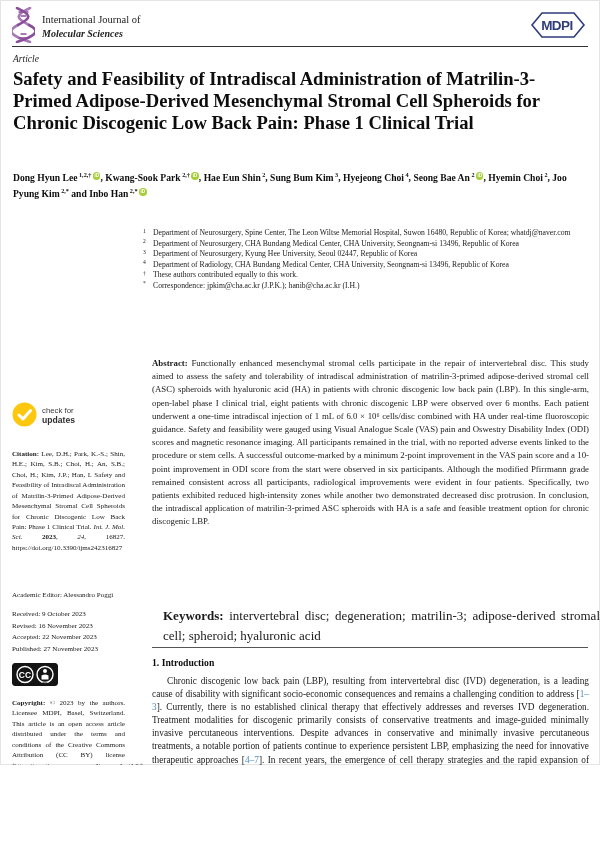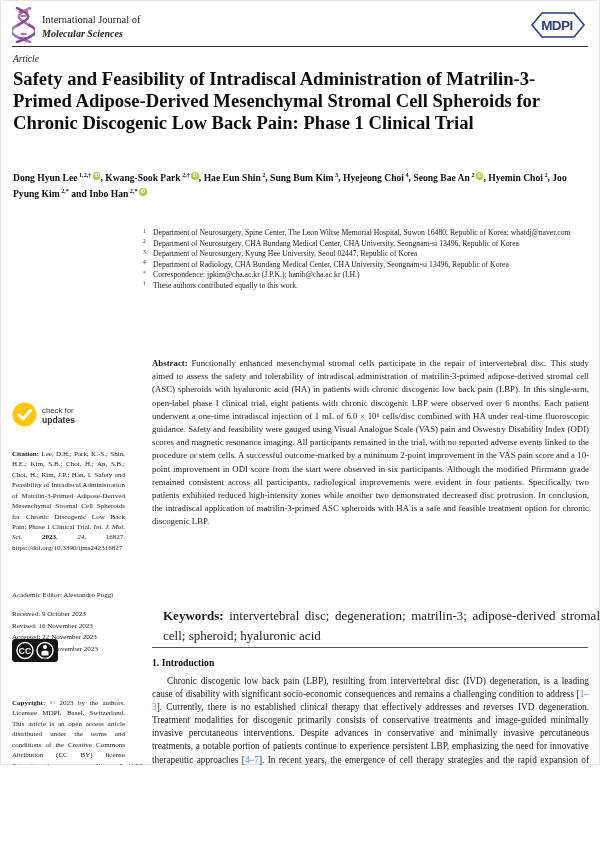--- a/index.html
+++ b/index.html
@@ -68,21 +68,21 @@
   .badge-text .b2 { font-weight:bold; font-size:8.6px; color:#2f2f2f; }
 
   .citation { position:absolute; left:12px; top:449px; width:113px; font-size:7.05px; line-height:1.48; text-align:justify; color:#1a1a1a; }
   .citation .lab { font-weight:bold; }
   .citation .jrnl, .it { font-style:italic; }
   .citation .yr { font-weight:bold; }
 
   .academic-editor { position:absolute; left:12px; top:591px; width:113px; font-size:7.05px; color:#1a1a1a; }
   .dates { position:absolute; left:12px; top:609px; width:113px; font-size:7.05px; line-height:1.66; color:#1a1a1a; }
 
-  .cc-badge { position:absolute; left:12px; top:639px; }
+  .cc-badge { position:absolute; left:12px; top:663px; }
   .copyright { position:absolute; left:12px; top:698px; width:113px; font-size:7.05px; line-height:1.48; text-align:justify; color:#1a1a1a; }
   .copyright .lab { font-weight:bold; }
 
   
   .footer-rule { position:absolute; left:12px; right:12px; top:832px; border-top:0.8px solid #555; }
   .footer { position:absolute; left:12px; right:12px; top:838px; font-size:8.2px; display:flex; justify-content:flex-end; color:#1a1a1a; }
   .footer .yr { font-weight:bold; }
 </style>
 </head>
 <body>
@@ -137,26 +137,26 @@
     </div>
     <div class="aff-row">
       <span class="aff-marker">3</span>
       <span class="aff-text">Department of Neurosurgery, Kyung Hee University, Seoul 02447, Republic of Korea</span>
     </div>
     <div class="aff-row">
       <span class="aff-marker">4</span>
       <span class="aff-text">Department of Radiology, CHA Bundang Medical Center, CHA University, Seongnam-si 13496, Republic of Korea</span>
     </div>
     <div class="aff-row">
+      <span class="aff-marker">†</span>
+      <span class="aff-text">These authors contributed equally to this work.</span>
+    </div>
+    <div class="aff-row">
       <span class="aff-marker">*</span>
       <span class="aff-text">Correspondence: jpkim@cha.ac.kr (J.P.K.); hanib@cha.ac.kr (I.H.)</span>
-    </div>
-    <div class="aff-row">
-      <span class="aff-marker">†</span>
-      <span class="aff-text">These authors contributed equally to this work.</span>
     </div>
   </div>
 
   <p class="abstract"><span class="lab">Abstract:</span><span> Functionally enhanced mesenchymal stromal cells participate in the repair of intervertebral disc. This study aimed to assess the safety and tolerability of intradiscal administration of matrilin-3-primed adipose-derived stromal cell (ASC) spheroids with hyaluronic acid (HA) in patients with chronic discogenic low back pain (LBP). In this single-arm, open-label phase I clinical trial, eight patients with chronic discogenic LBP were observed over 6 months. Each patient underwent a one-time intradiscal injection of 1 mL of 6.0 × 10⁶ cells/disc combined with HA under real-time fluoroscopic guidance. Safety and feasibility were gauged using Visual Analogue Scale (VAS) pain and Oswestry Disability Index (ODI) scores and magnetic resonance imaging. All participants remained in the trial, with no reported adverse events linked to the procedure or stem cells. A successful outcome-marked by a minimum 2-point improvement in the VAS pain score and a 10-point improvement in ODI score from the start were observed in six participants. Although the modified Pfirrmann grade remained consistent across all participants, radiological improvements were evident in four patients. Specifically, two patients exhibited reduced high-intensity zones while another two demonstrated decreased disc protrusion. In conclusion, the intradiscal application of matrilin-3-primed ASC spheroids with HA is a safe and feasible treatment option for chronic discogenic LBP.</span></p>
 
   <p class="keywords"><span class="lab">Keywords:</span><span> intervertebral disc; degeneration; matrilin-3; adipose-derived stromal cell; spheroid; hyaluronic acid</span></p>
 
   <div class="section-divider"></div>
 
   <h2 class="intro-heading">1. Introduction</h2>

